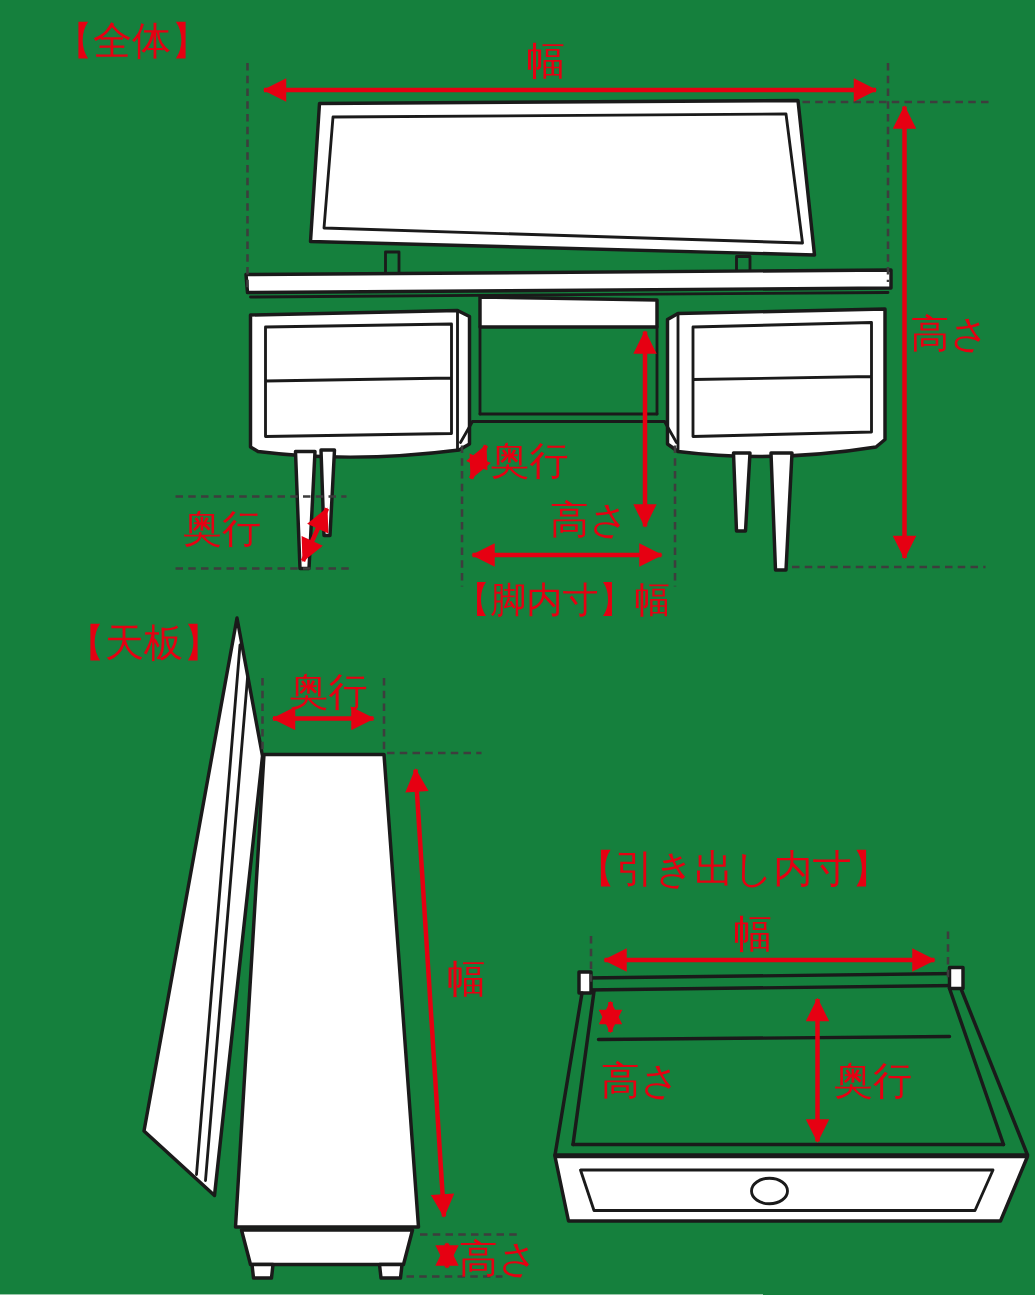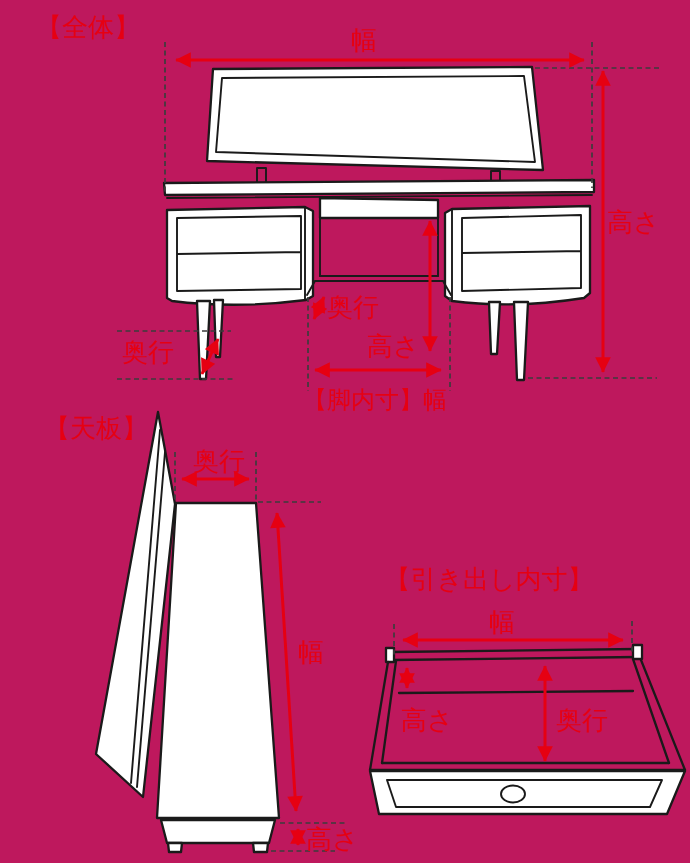--- a/index.html
+++ b/index.html
@@ -1,16 +1,16 @@
 <!DOCTYPE html>
 <html><head>
 <meta charset="utf-8">
 <style>
   html,body{margin:0;padding:0;background:#ffffff;}
-  .stage{position:relative;width:690px;height:863px;background:#be185d;overflow:hidden;}
+  .stage{position:relative;width:690px;height:863px;background:#15803d;overflow:hidden;}
   svg{display:block;}
   .ink{stroke:#1a1a1a;fill:none;stroke-width:2.3;stroke-linejoin:round;stroke-linecap:round;}
   .ink-fill{stroke:#1a1a1a;fill:#ffffff;stroke-width:2.3;stroke-linejoin:round;}
   .ink-thin{stroke:#1a1a1a;fill:none;stroke-width:1.9;stroke-linejoin:round;stroke-linecap:round;}
   .dash{stroke:#3d3d3d;fill:none;stroke-width:1.7;stroke-dasharray:5 3.5;}
   .red{stroke:#e60012;fill:none;stroke-width:3;}
   .rtxt{fill:#e60012;font-family:"DejaVu Sans",sans-serif;font-size:26px;}
   .rtxt-s{fill:#e60012;font-family:"DejaVu Sans",sans-serif;font-size:24px;}
 </style>
 </head>

